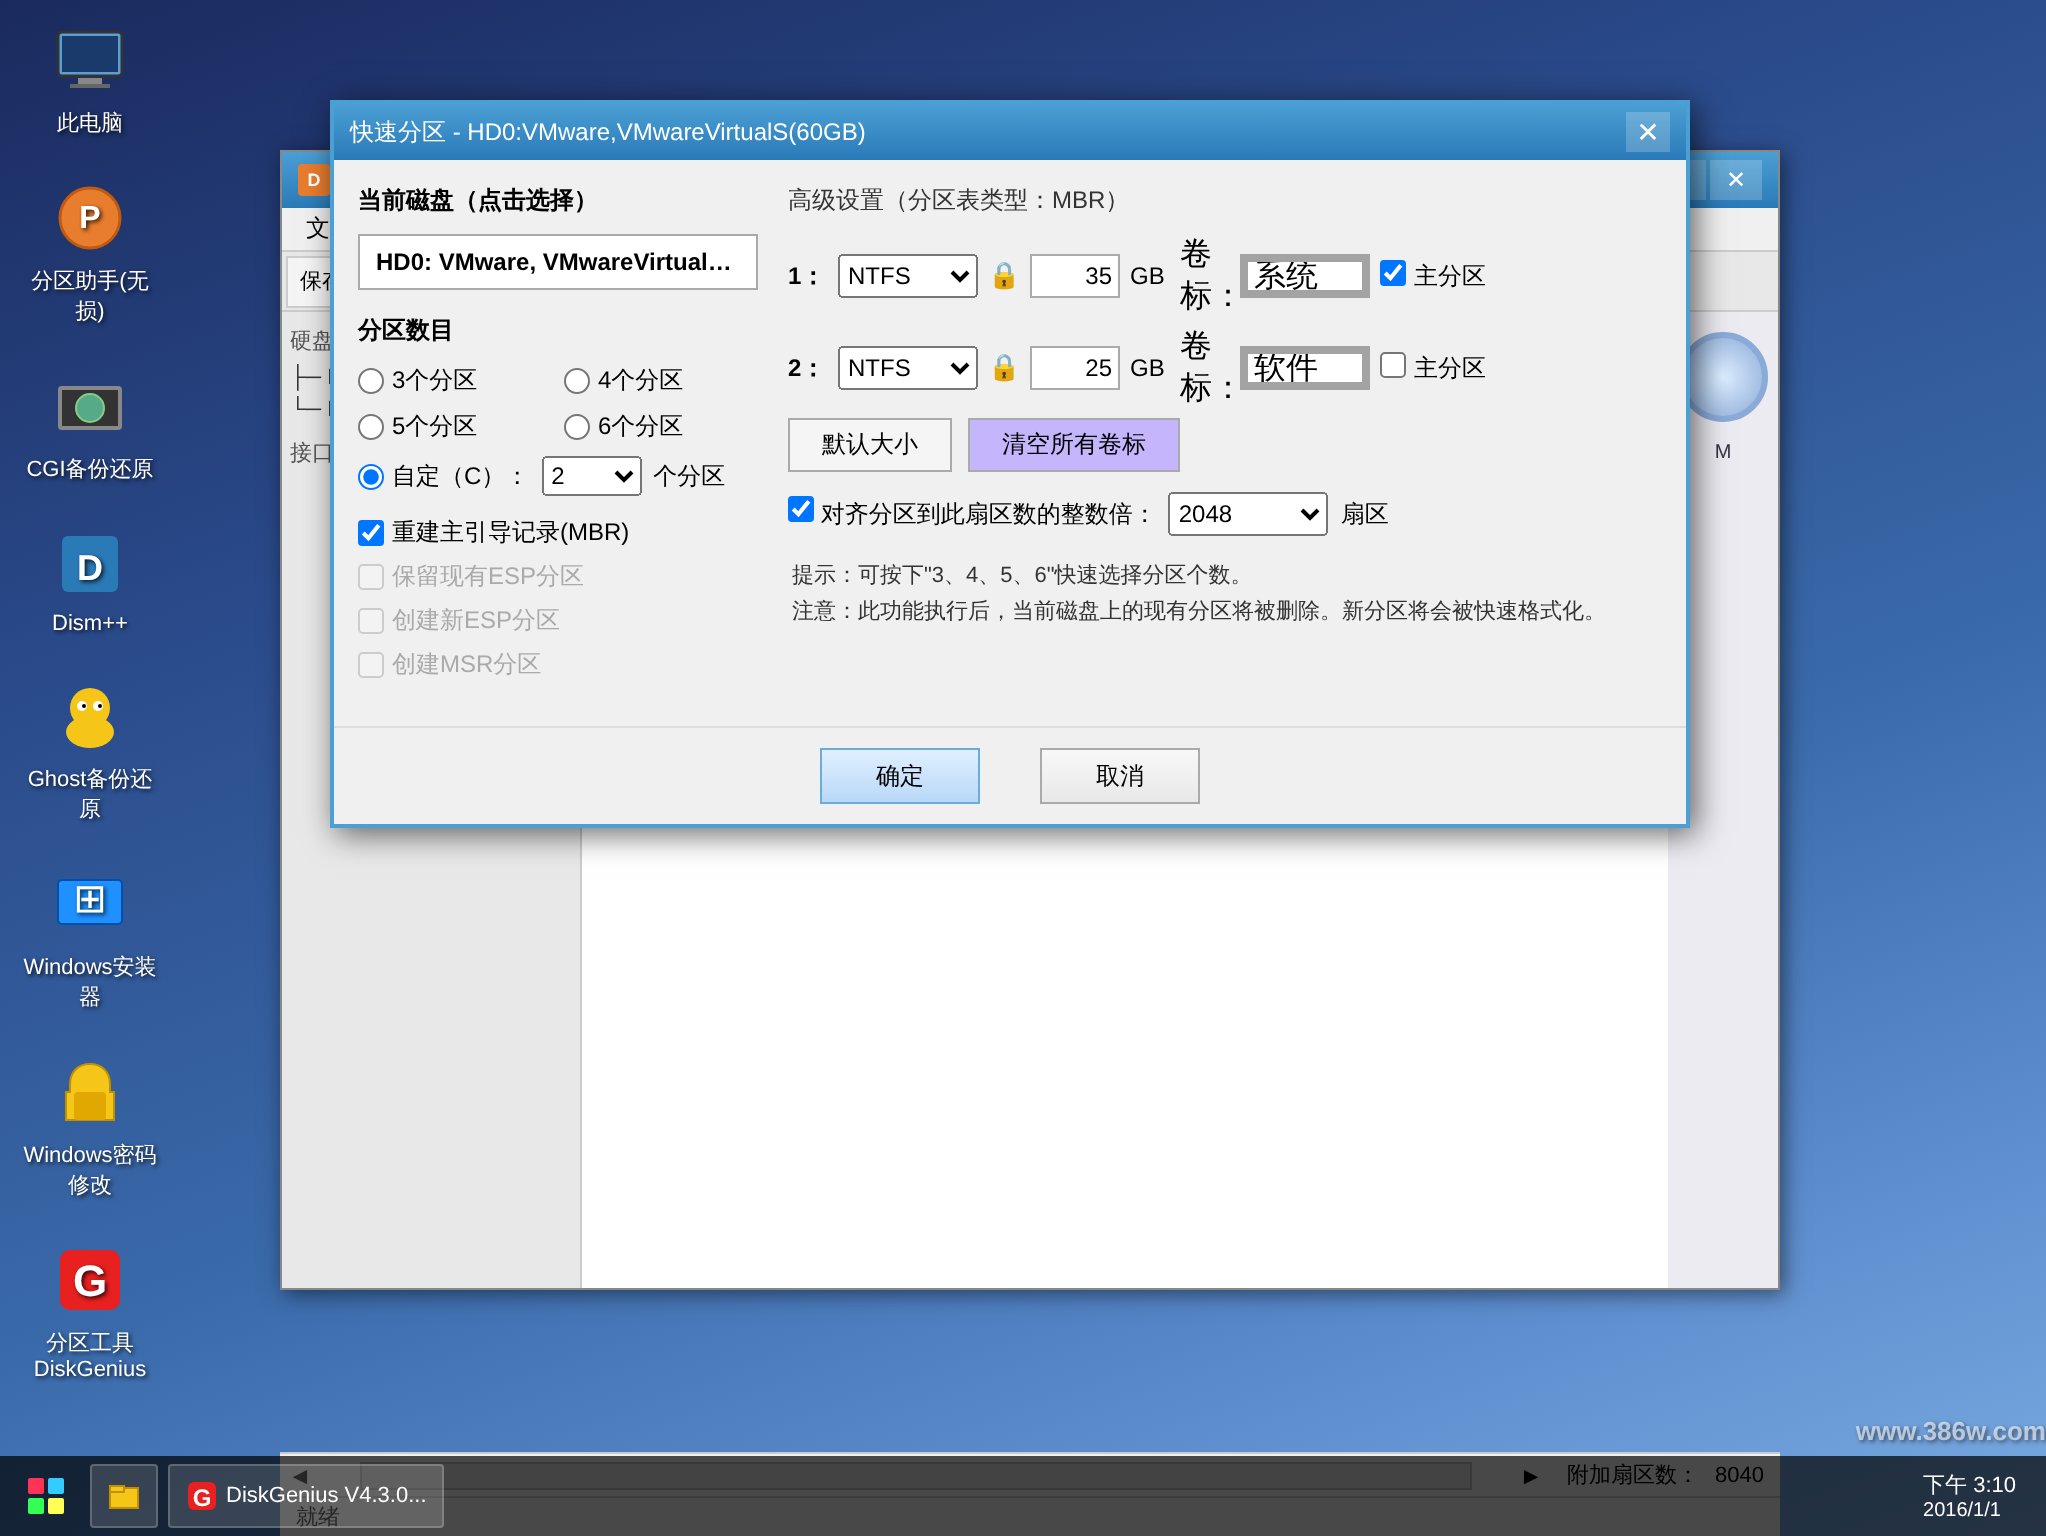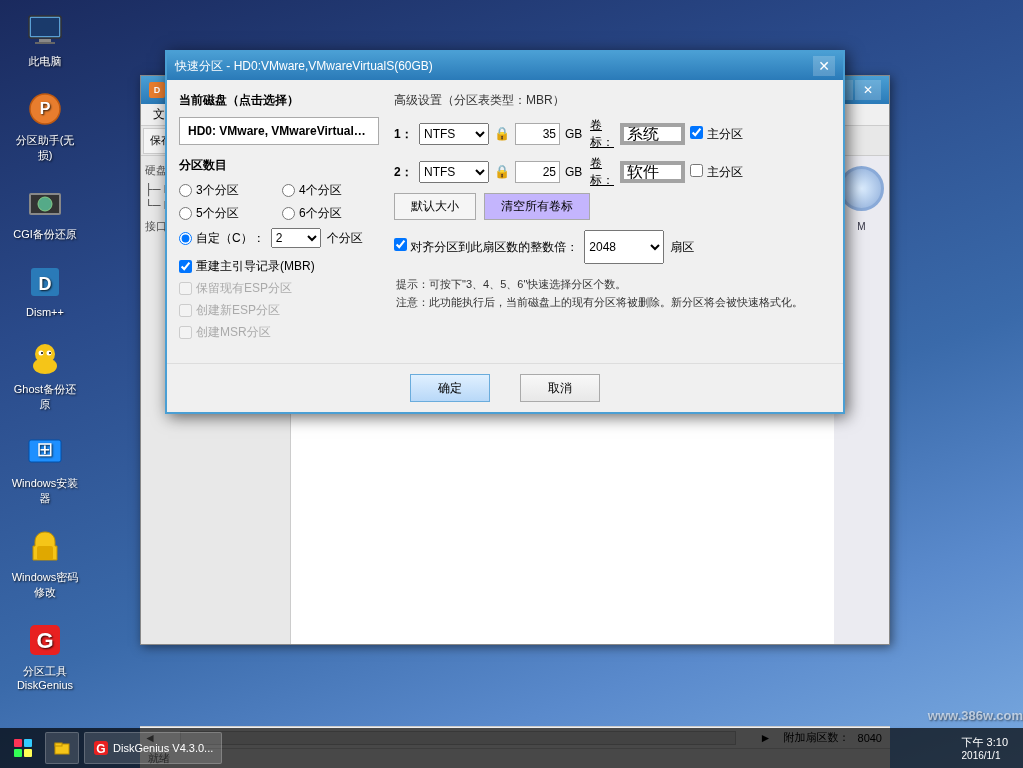--- a/index.html
+++ b/index.html
@@ -345,23 +345,22 @@
       text-align: right;
       font-size: 12px;
       border: 1px solid #aaa;
       padding: 0 3px;
     }
     .unit-label {
       font-size: 12px;
       width: 20px;
     }
     .label-text {
-      font-size: 12px;
+      font-size: 16px;
       width: 25px;
-      text-decoration: underline;
     }
     .label-input {
       width: 65px;
       height: 22px;
       font-size: 16px;
       border: 4px solid #a3a3a3;
       padding: 0 3px;
     }
     .checkbox-small {
       font-size: 12px;
@@ -392,21 +391,21 @@
 
     .align-row {
       display: flex;
       align-items: center;
       gap: 6px;
       margin-top: 8px;
       font-size: 12px;
     }
     .align-select {
       width: 80px;
-      height: 34px;
+      height: 22px;
       font-size: 12px;
     }
 
     .hint-text {
       margin-top: 12px;
       font-size: 11px;
       color: #333;
       line-height: 1.6;
       padding: 0 2px;
     }

